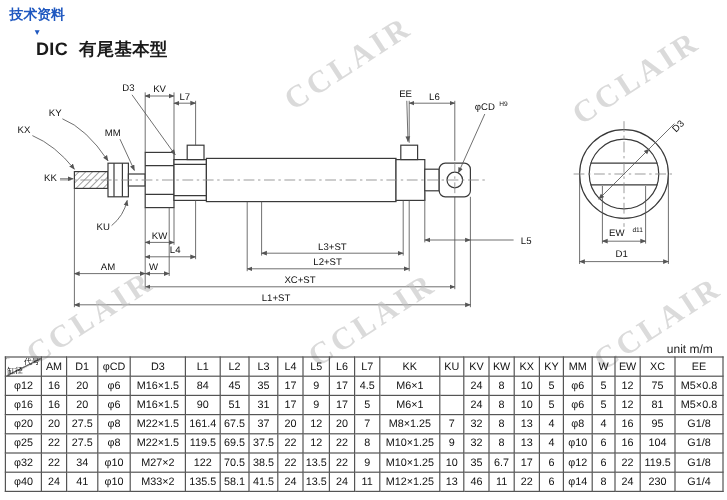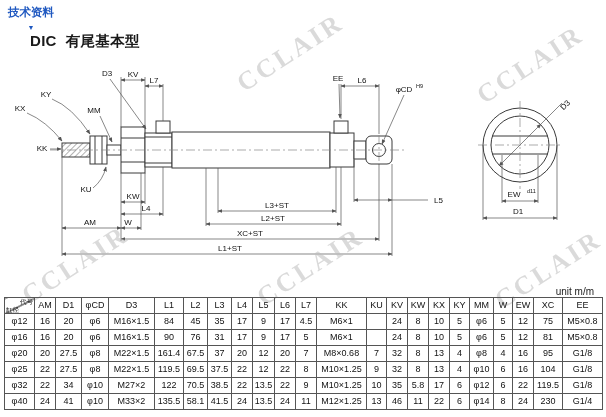--- a/index.html
+++ b/index.html
@@ -256,21 +256,21 @@
         <td>75</td>
         <td>M5×0.8</td>
       </tr>
       <tr>
         <td>φ16</td>
         <td>16</td>
         <td>20</td>
         <td>φ6</td>
         <td>M16×1.5</td>
         <td>90</td>
-        <td>76</td>
+        <td>51</td>
         <td>31</td>
         <td>17</td>
         <td>9</td>
         <td>17</td>
         <td>5</td>
         <td>M6×1</td>
         <td></td>
         <td>24</td>
         <td>8</td>
         <td>10</td>
@@ -287,21 +287,21 @@
         <td>27.5</td>
         <td>φ8</td>
         <td>M22×1.5</td>
         <td>161.4</td>
         <td>67.5</td>
         <td>37</td>
         <td>20</td>
         <td>12</td>
         <td>20</td>
         <td>7</td>
-        <td>M8×0.68</td>
+        <td>M8×1.25</td>
         <td>7</td>
         <td>32</td>
         <td>8</td>
         <td>13</td>
         <td>4</td>
         <td>φ8</td>
         <td>4</td>
         <td>16</td>
         <td>95</td>
         <td>G1/8</td>
@@ -340,21 +340,21 @@
         <td>122</td>
         <td>70.5</td>
         <td>38.5</td>
         <td>22</td>
         <td>13.5</td>
         <td>22</td>
         <td>9</td>
         <td>M10×1.25</td>
         <td>10</td>
         <td>35</td>
-        <td>5.8</td>
+        <td>6.7</td>
         <td>17</td>
         <td>6</td>
         <td>φ12</td>
         <td>6</td>
         <td>22</td>
         <td>119.5</td>
         <td>G1/8</td>
       </tr>
       <tr>
         <td>φ40</td>

